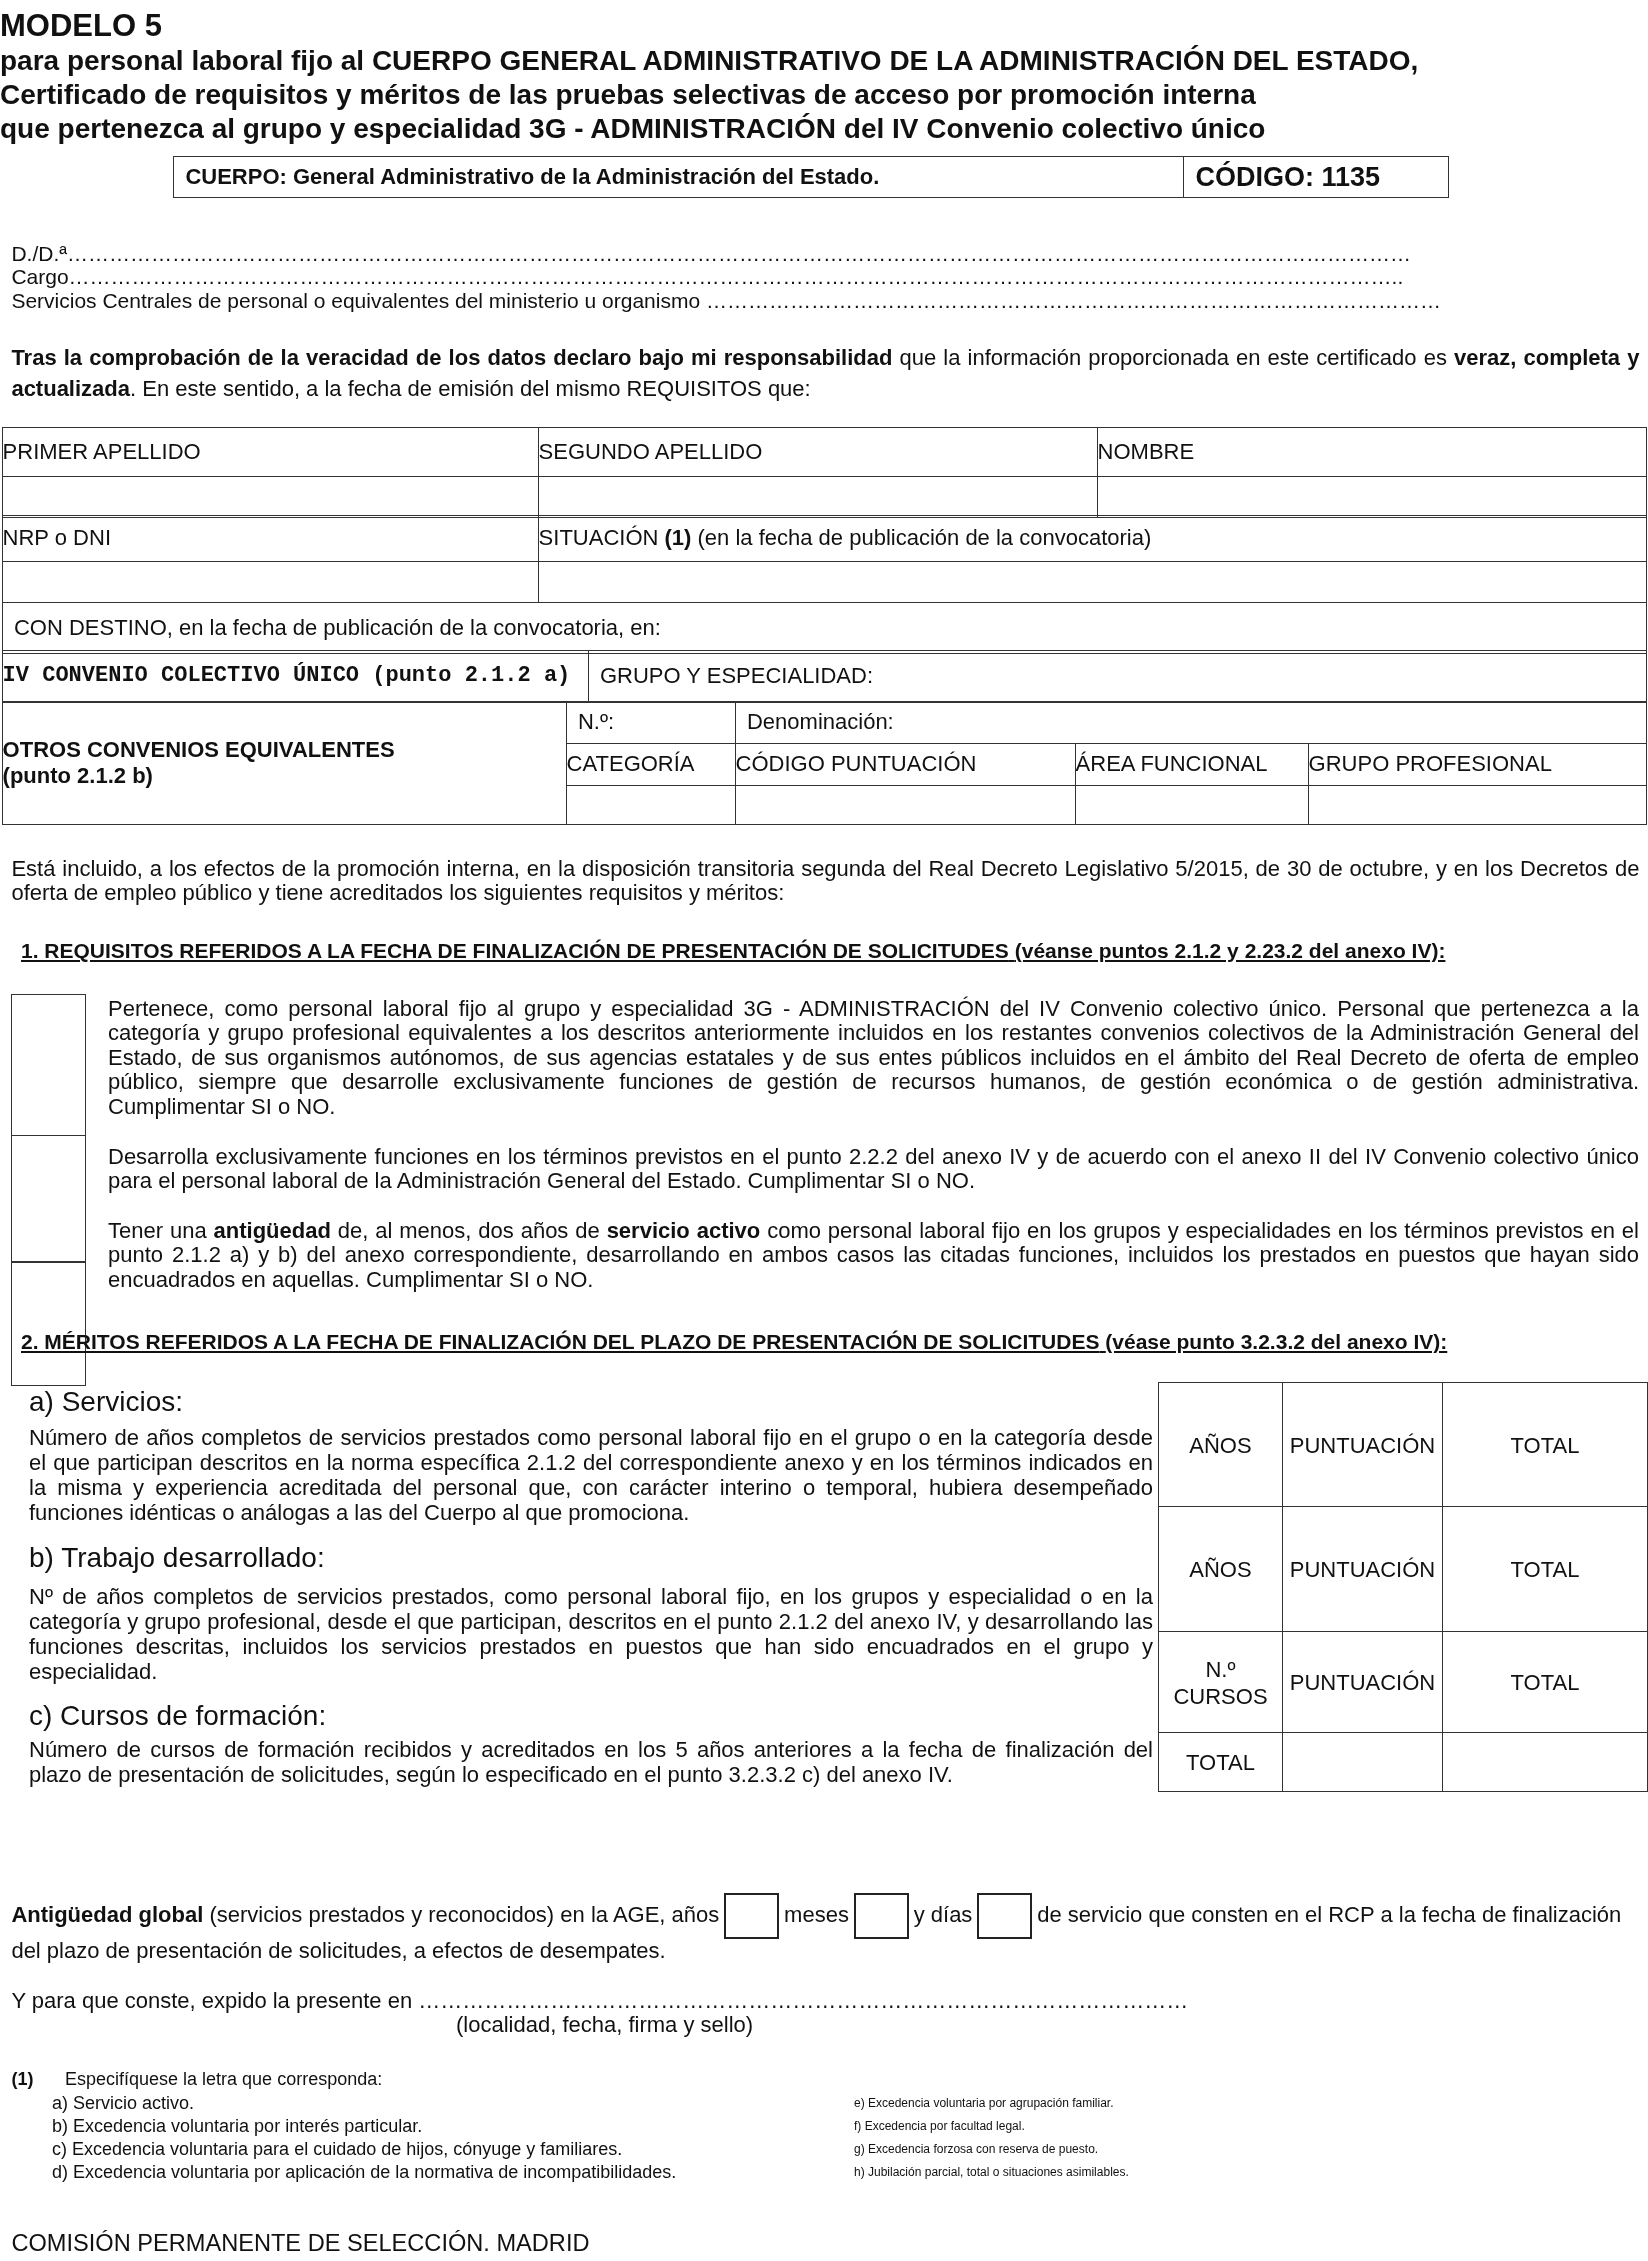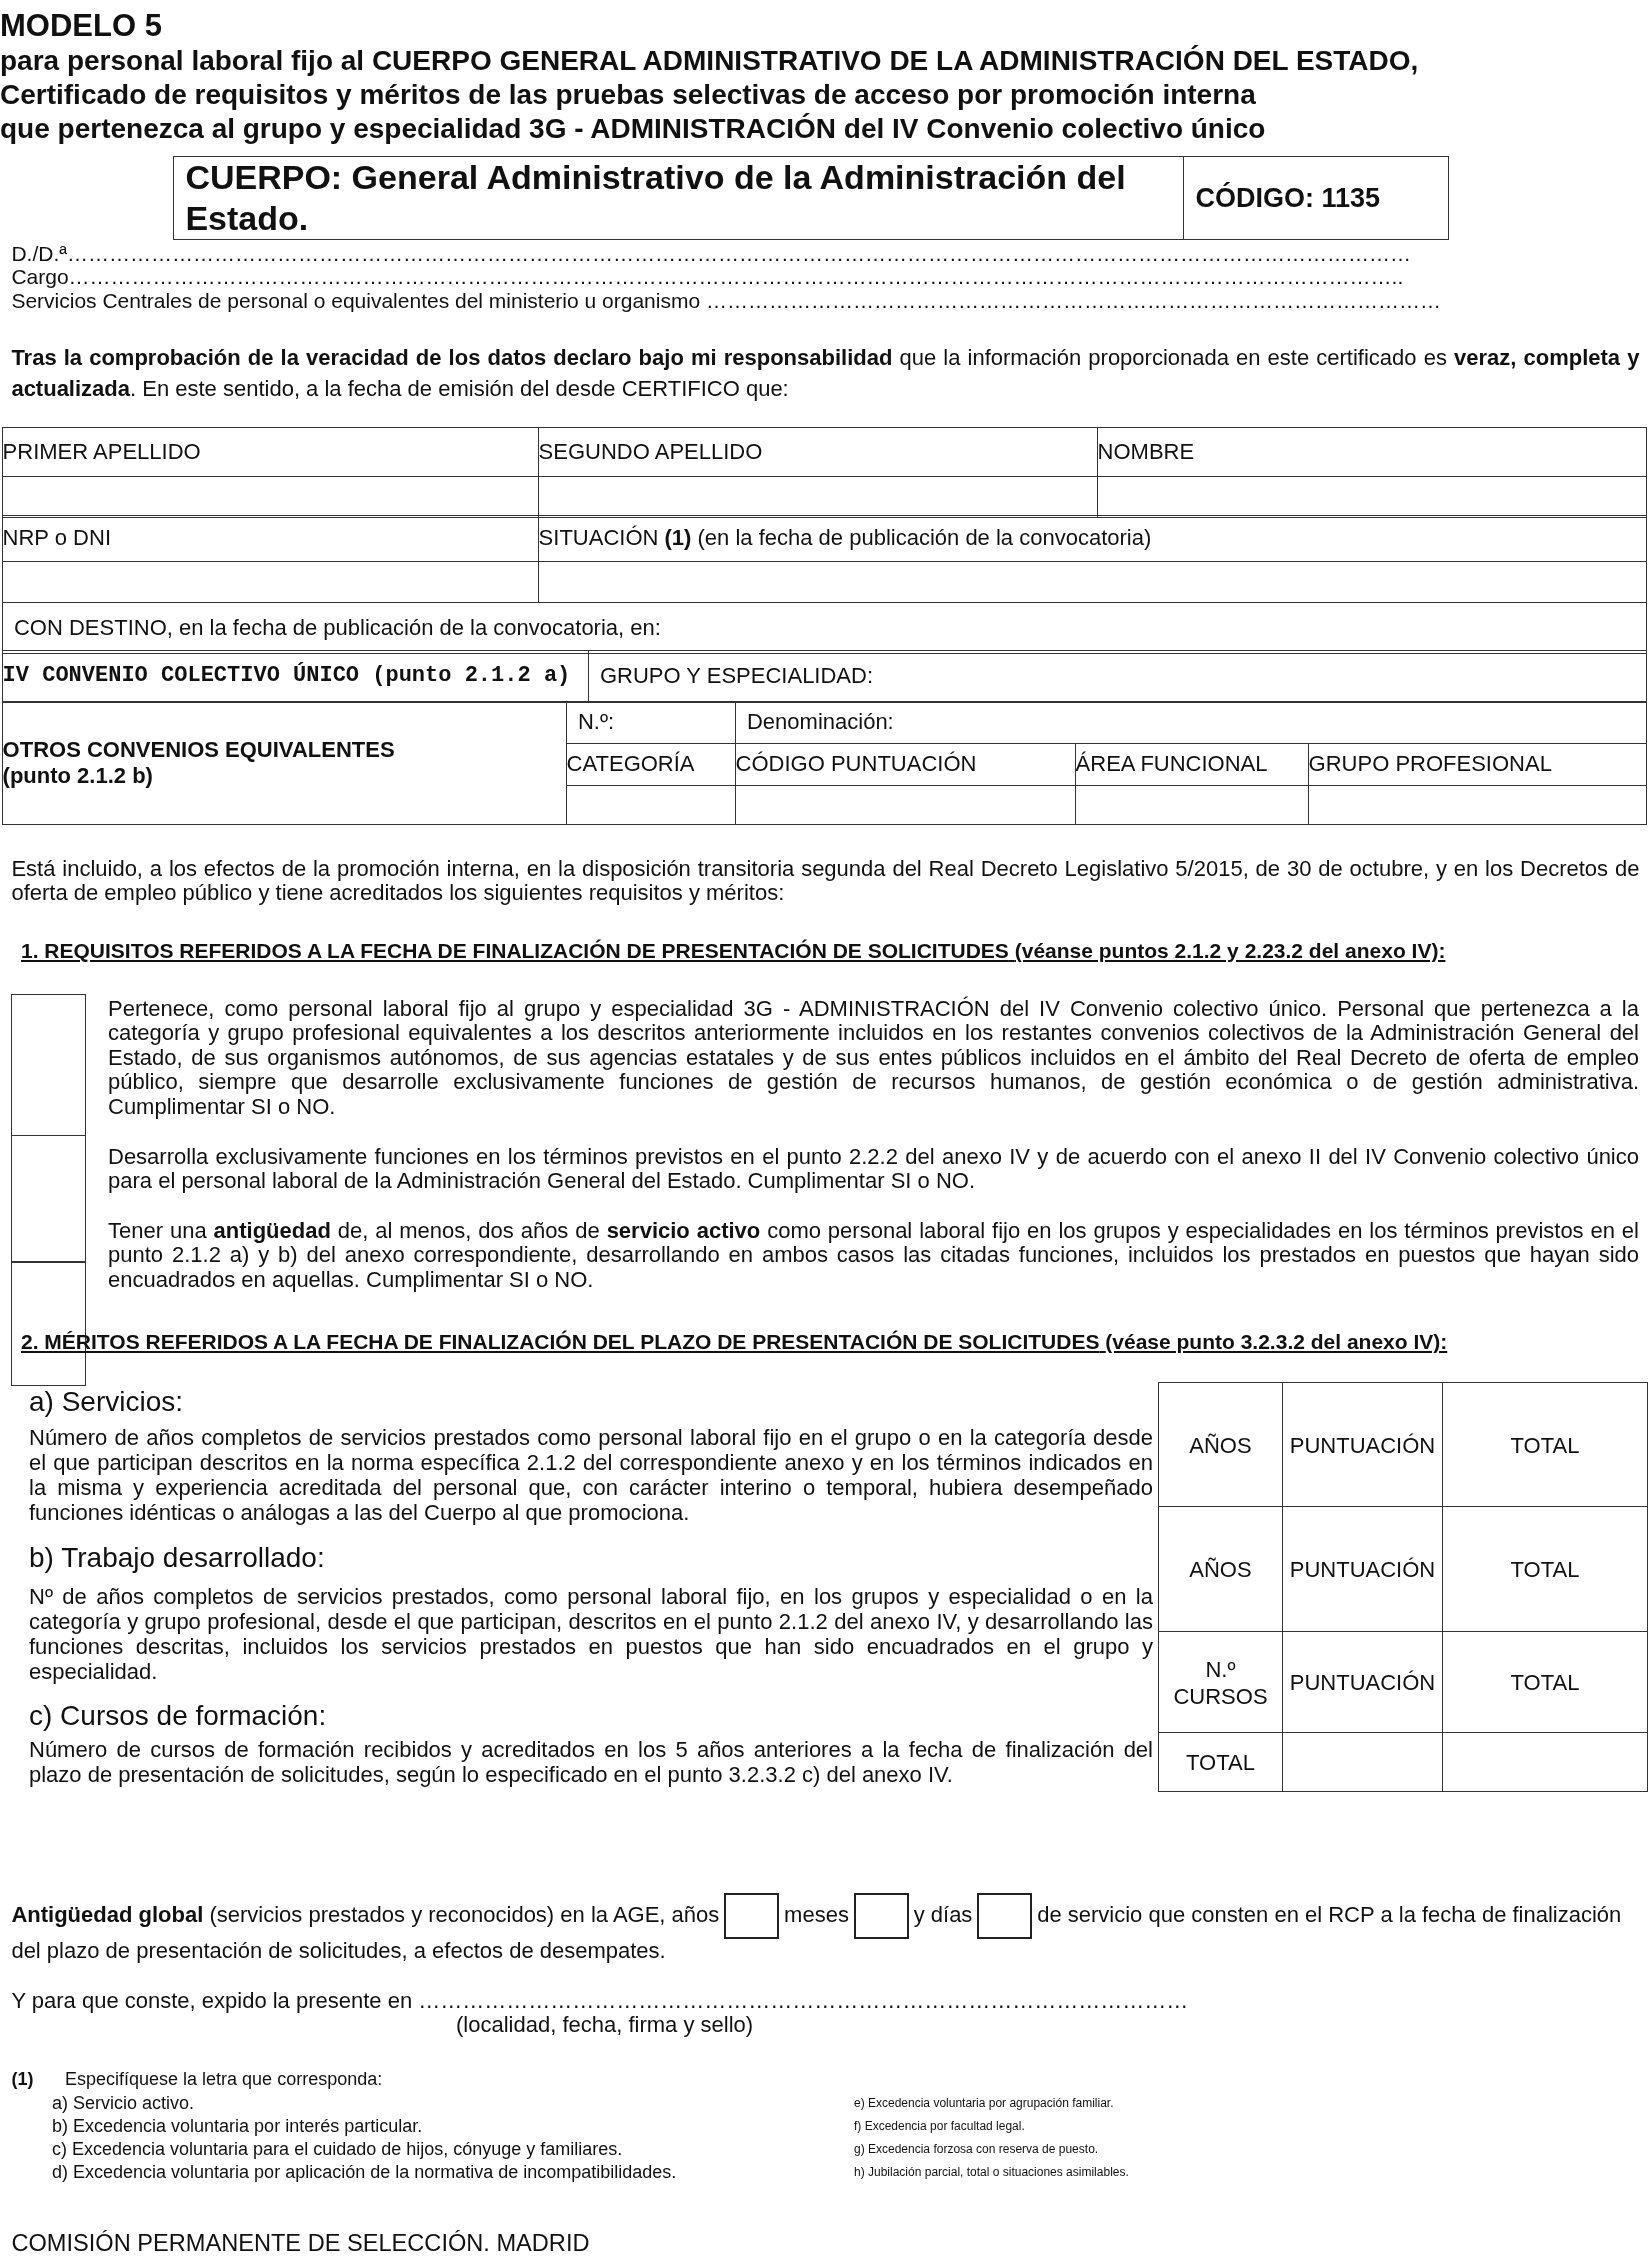--- a/index.html
+++ b/index.html
@@ -24,38 +24,38 @@
 
 <div class="abs center t0" style="left:0;top:6.5px;width:1649px;">MODELO 5</div>
 <div class="abs center t1" style="left:0;top:44px;width:1649px;line-height:34px;">
   <div>para personal laboral fijo al CUERPO GENERAL ADMINISTRATIVO DE LA ADMINISTRACIÓN DEL ESTADO,</div>
   <div>Certificado de requisitos y méritos de las pruebas selectivas de acceso por promoción interna</div>
   <div>que pertenezca al grupo y especialidad 3G - ADMINISTRACIÓN del IV Convenio colectivo único</div>
 </div>
 <table class="grid" style="left:173px;top:156px;width:1276px;height:42px;">
   <tbody>
       <tr>
-    <td class="pad bold" style="width:1010px;font-size:34px;">CUERPO: General Administrativo de la Administración del Estado.</td>
+    <td class="pad bold" style="width:1010px;font-size:22px;">CUERPO: General Administrativo de la Administración del Estado.</td>
     <td class="pad bold" style="font-size:27px;">CÓDIGO: 1135</td>
   </tr>
 </tbody>
   </table>
 
 <div class="abs" style="left:11.4px;top:241px;width:1629px;white-space:nowrap;overflow:hidden;">
   <span>D./D.ª</span><span>…………………………………………………………………………………………………………………………………………………………………………</span>
 </div>
 <div class="abs" style="left:11.4px;top:264px;width:1637px;white-space:nowrap;overflow:hidden;">
   <span>Cargo</span><span>………………………………………………………………………………………………………………………………………………………………………..</span>
 </div>
 <div class="abs" style="left:11.4px;top:288px;width:1597px;white-space:nowrap;overflow:hidden;">
   <span>Servicios Centrales de personal o equivalentes del ministerio u organismo</span> <span>……………………………………………………………………………………………</span>
 </div>
 
 <div class="abs just" style="left:11.4px;top:342px;width:1628px;line-height:31px;font-size:22px;">
-  <b>Tras la comprobación de la veracidad de los datos declaro bajo mi responsabilidad</b><span> que la información proporcionada en este certificado es </span><b>veraz, completa y actualizada</b><span>. En este sentido, a la fecha de emisión del desde CERTIFICO que:</span>
+  <b>Tras la comprobación de la veracidad de los datos declaro bajo mi responsabilidad</b><span> que la información proporcionada en este certificado es </span><b>veraz, completa y actualizada</b><span>. En este sentido, a la fecha de emisión del mismo REQUISITOS que:</span>
 </div>
 
 <table class="grid" style="left:1.6px;top:427px;width:1645px;">
   <tbody>
       <tr style="height:49px;margin-left:40px;">
     <td class="center" style="width:536px;">PRIMER APELLIDO</td>
     <td class="center" style="width:559px;">SEGUNDO APELLIDO</td>
     <td class="center">NOMBRE</td>
   </tr>
   <tr style="height:41px;">

